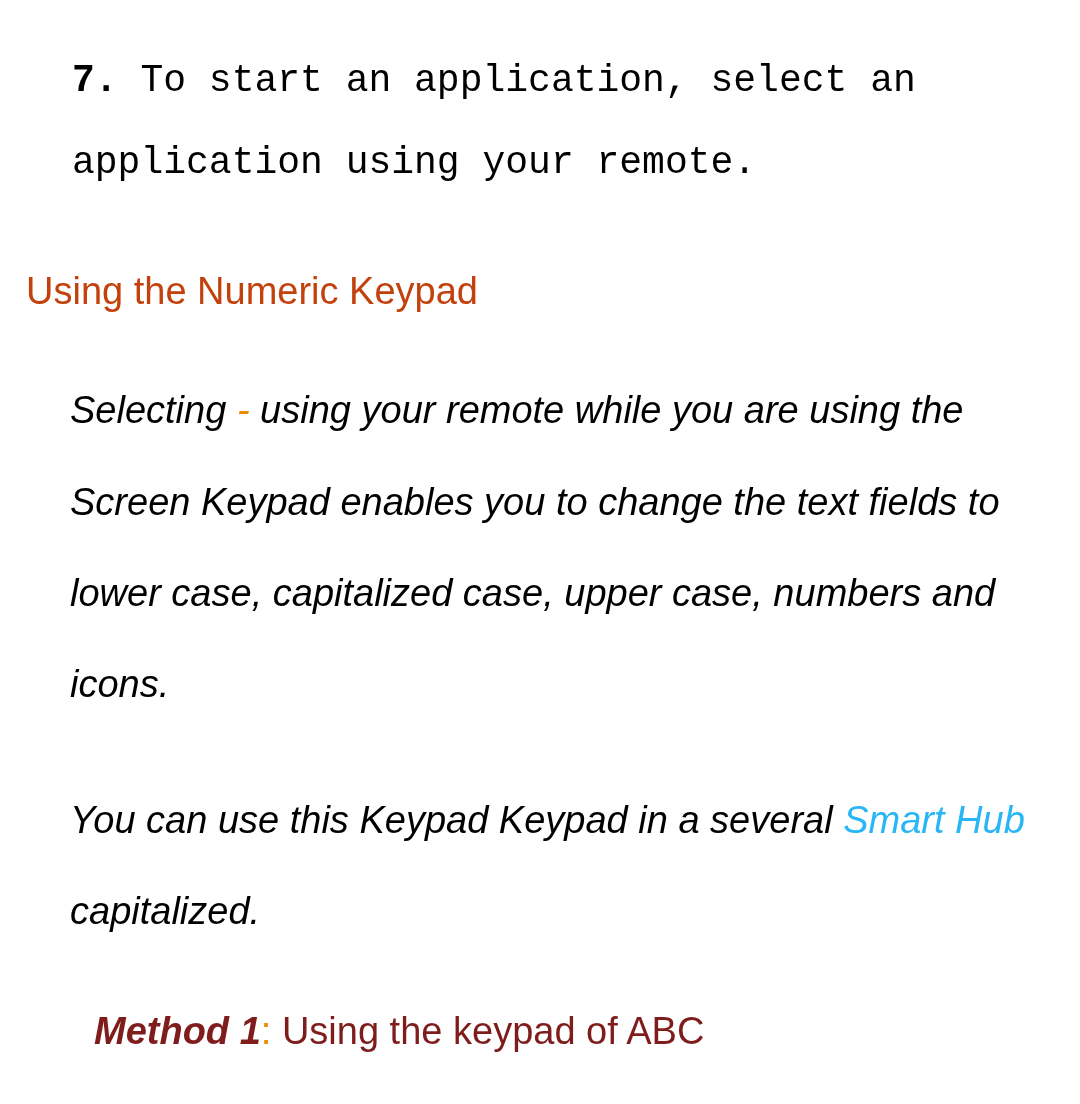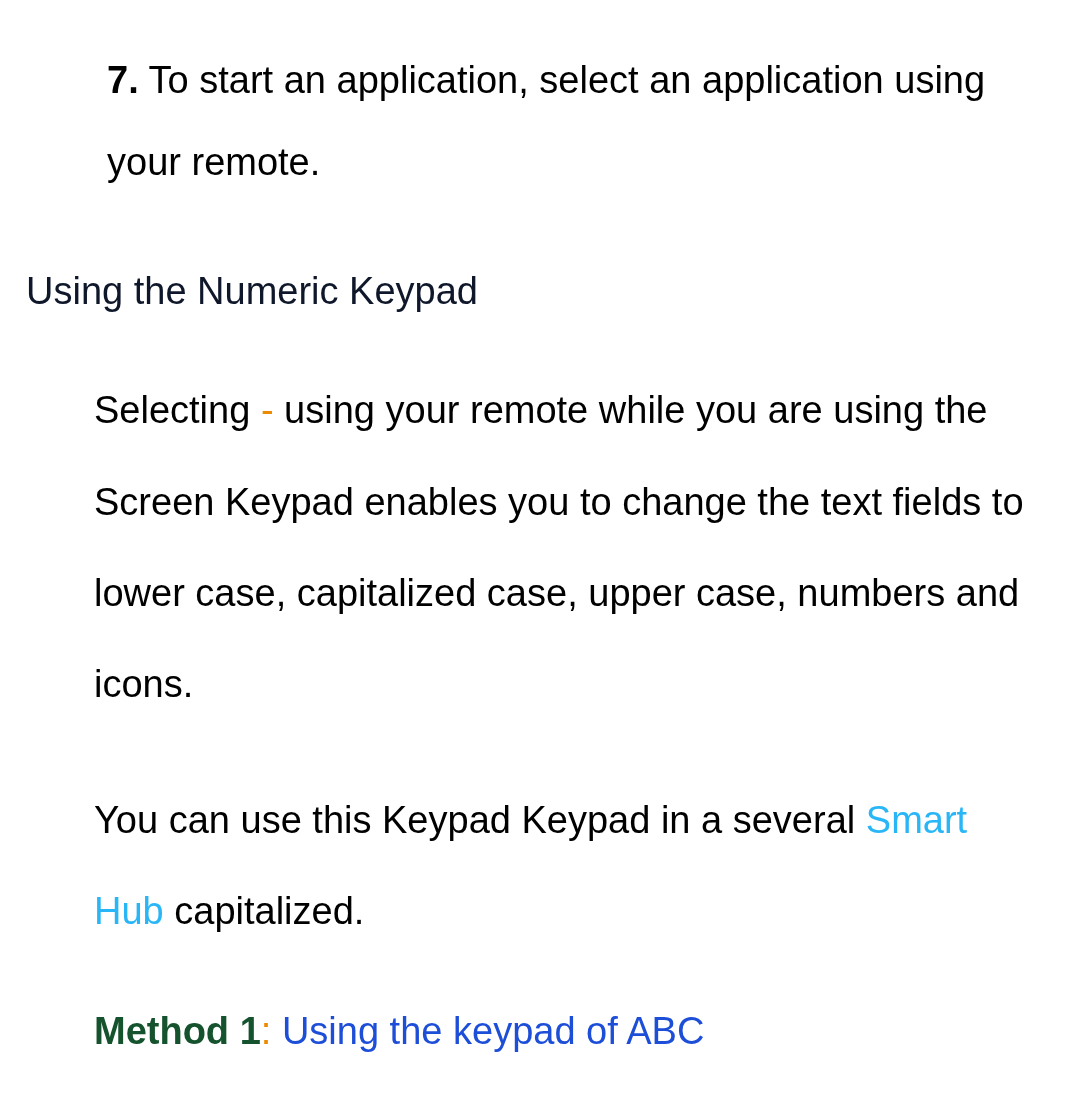--- a/index.html
+++ b/index.html
@@ -13,76 +13,79 @@
       font-size: 38px;
       color: #000;
       background: #fff;
       width: 1080px;
       height: 1104px;
       padding: 40px 24px 20px 24px;
       line-height: 1.5;
     }
     
     .step-7 {
-      margin-left: 83px;
+      margin-left: 48px;
       margin-right: 40px;
       margin-bottom: 60px;
       line-height: 2.15;
+      font-family: Liberation Mono, monospace;
     }
     
     .step-number {
       font-weight: bold;
     }
     
     .step-text {
       font-weight: normal;
     }
     
     .section-heading {
-      color: #0f172a;
+      color: #c2410c;
       font-weight: normal;
       margin-bottom: 45px;
       margin-left: 2px;
     }
     
     .body-block {
-      margin-left: 70px;
+      margin-left: 46px;
       margin-right: 30px;
       line-height: 2.4;
+      font-style: italic;
     }
     
     .body-block-1 {
       margin-bottom: 45px;
     }
     
     .orange-dash {
       color: #ed8b00;
     }
     
     .cyan-text {
       color: #29b6f6;
     }
     
     .method-line {
       margin-left: 70px;
       margin-top: 45px;
     }
     
     .method-label {
-      color: #14532d;
+      color: #7f1d1d;
       font-weight: bold;
+      font-style: italic;
     }
     
     .method-colon {
       color: #ed8b00;
       font-weight: normal;
     }
     
     .method-text {
-      color: #1d4ed8;
+      color: #7f1d1d;
       font-weight: normal;
     }
   </style>
 </head>
 <body>
 
 <div class="step-7">
   <span class="step-number">7.</span><span> </span><span class="step-text">To start an application, select an application using your remote.</span>
 </div>
 

